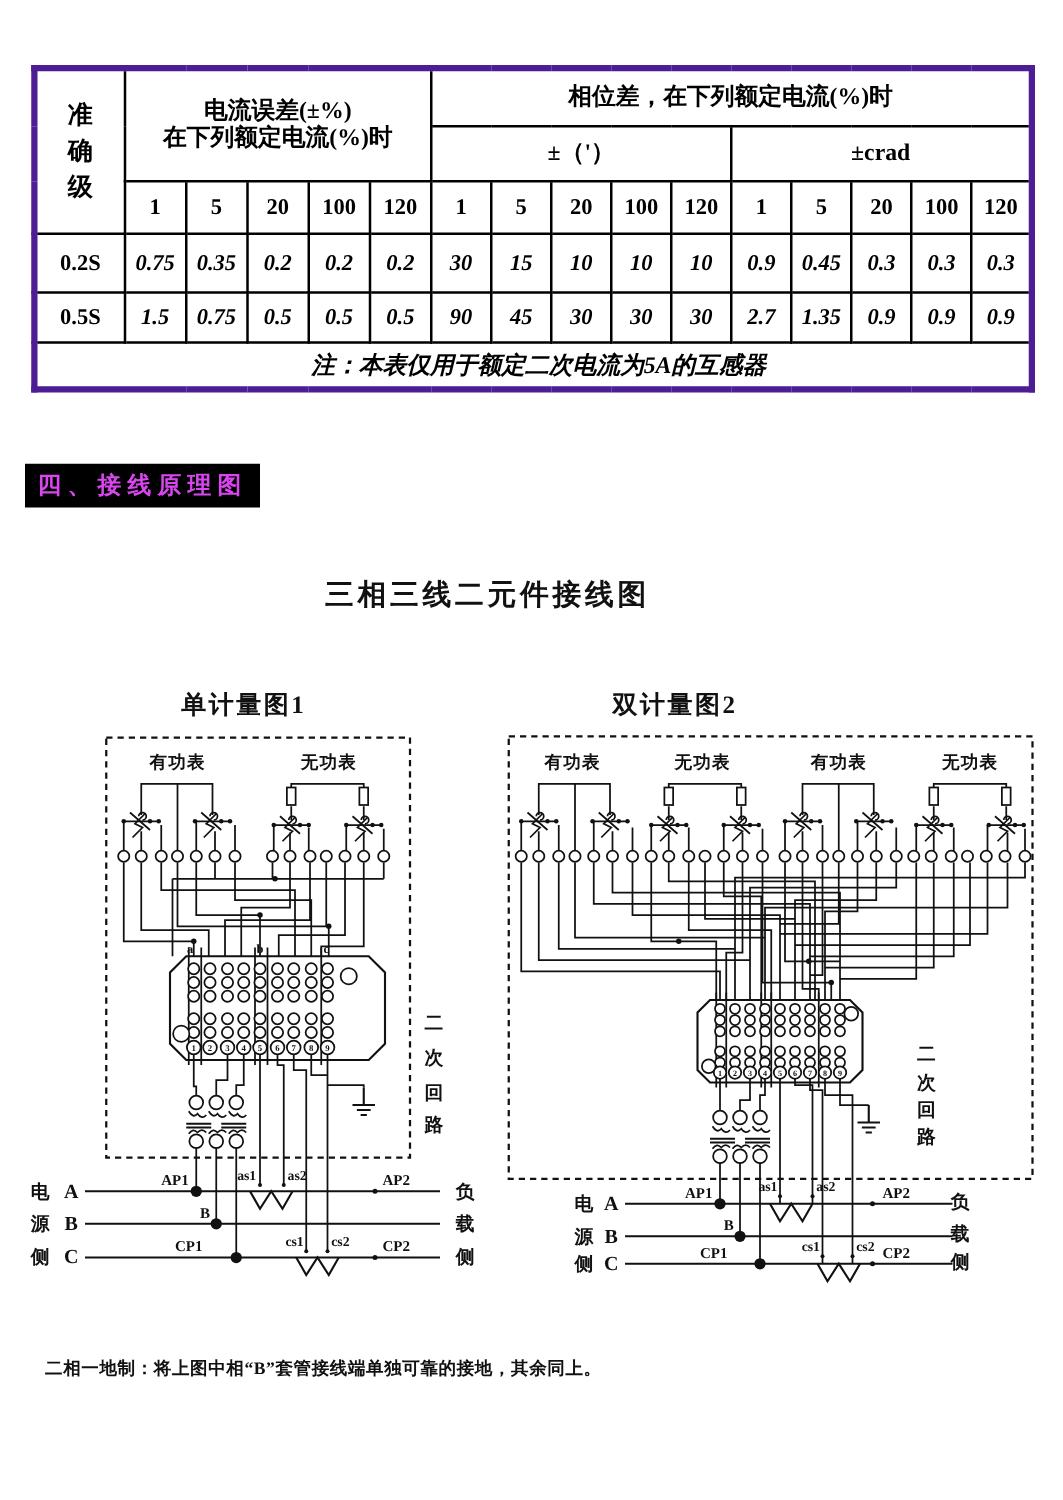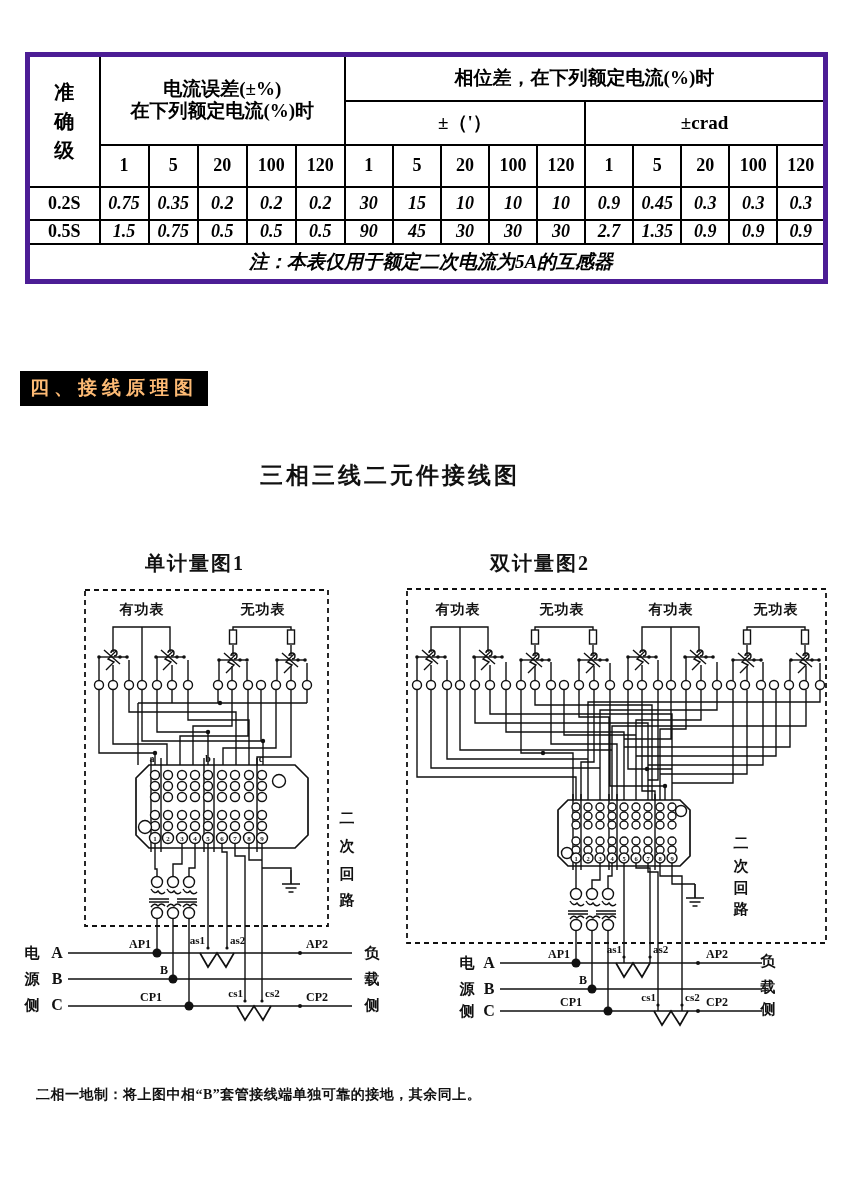--- a/index.html
+++ b/index.html
@@ -11,30 +11,30 @@
   
   .spec-table{
     position:absolute;left:25px;top:52px;width:803px;
     border-collapse:collapse;table-layout:fixed;
     border:5px solid #4c1d95;
   }
   .spec-table th,.spec-table td{
     border:2px solid #000;text-align:center;vertical-align:middle;
     font-weight:bold;padding:0;color:#000;
   }
-  .r1{height:46px}.r2{height:44px}.r3{height:42px}.r4{height:33px}.r5{height:24px}.r6{height:38px}
+  .r1{height:46px}.r2{height:44px}.r3{height:42px}.r4{height:47px}.r5{height:40px}.r6{height:38px}
   .grp{font-size:19px;line-height:1.15;}
   .acc-cell div{width:24px;margin:0 auto;font-size:20px;line-height:1.45;word-break:break-all;}
   .pct{font-size:18px;}
   .val{font-size:18px;font-style:italic;}
   .rowlab{font-size:18px;}
   .note-cell{text-align:right;font-size:19px;padding-left:9px !important;font-style:italic;}
   
   .sec-heading{
-    position:absolute;left:20px;top:371px;background:#000;color:#fdba74;
+    position:absolute;left:20px;top:371px;background:#000;color:#d946ef;
     font-size:19px;font-weight:bold;letter-spacing:5px;padding:4px 10px 5px 10px;
   }
   .main-title{
     position:absolute;left:390px;top:460px;transform:translateX(-50%);
     font-size:23px;font-weight:bold;letter-spacing:3px;white-space:nowrap;text-align:right;
   }
   .footer-note{
     position:absolute;left:36px;top:1086px;font-size:14px;font-weight:bold;
     letter-spacing:0.5px;white-space:nowrap;
   }

